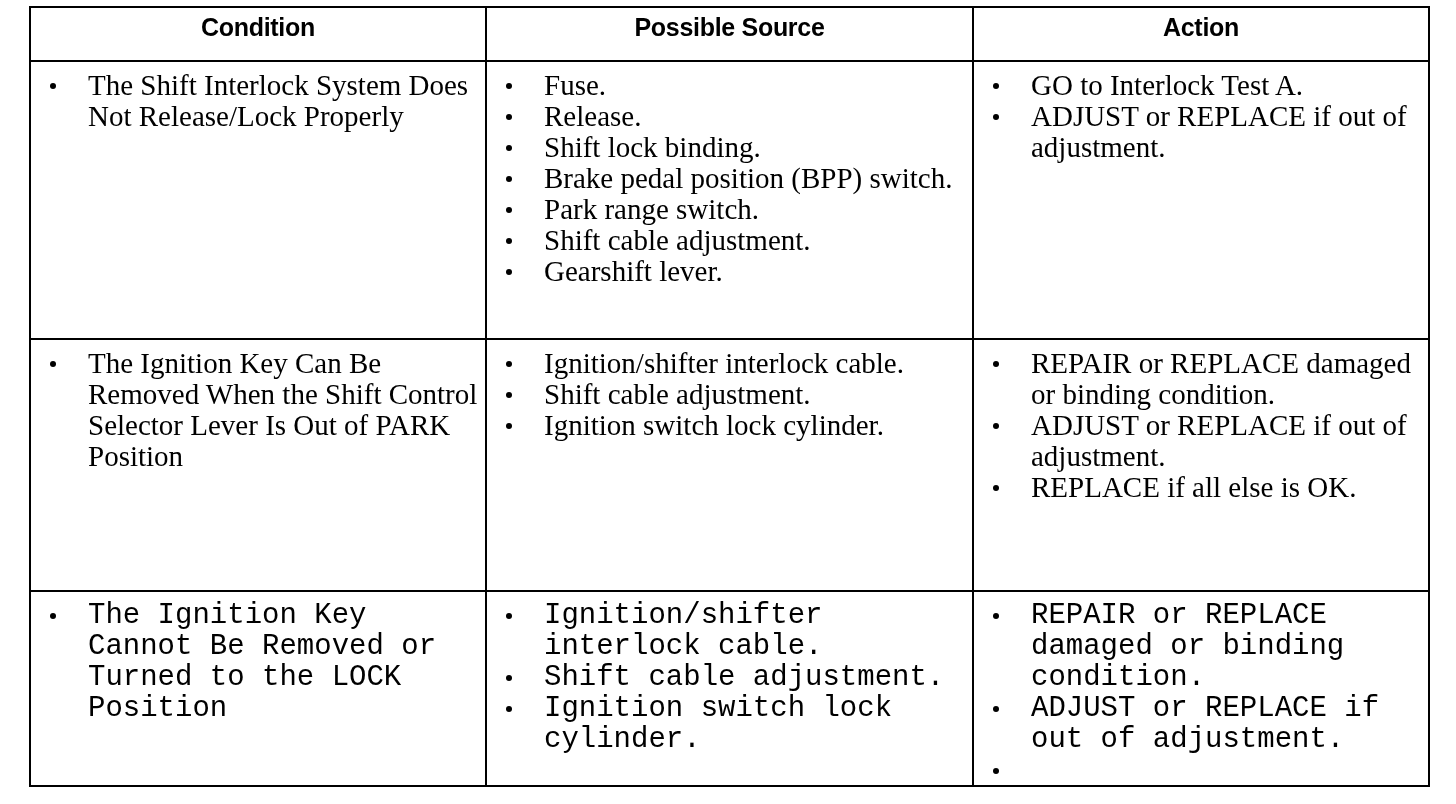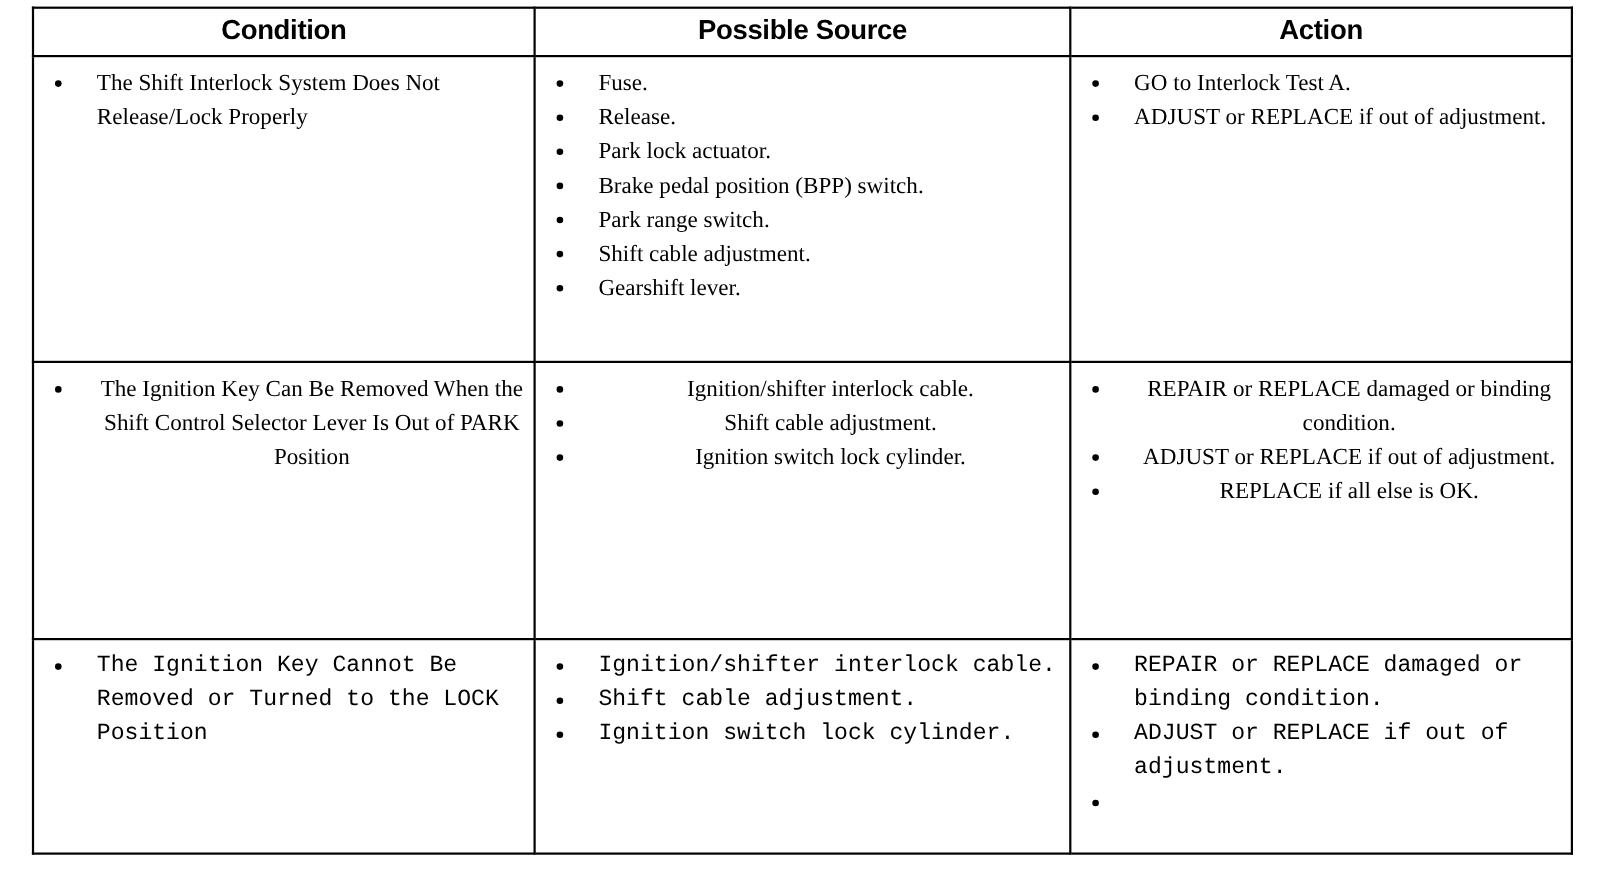--- a/index.html
+++ b/index.html
@@ -47,45 +47,45 @@
 
   
   .hdr-row th {
     height: 38px;
     text-align: center;
     vertical-align: middle;
     font-family: "Liberation Sans", "DejaVu Sans", sans-serif;
     font-weight: bold;
     font-size: 25px;
     letter-spacing: -0.3px;
-    padding-bottom: 4px;
+    padding-bottom: 14px;
   }
 
   
   .cell-inner {
     position: relative;
     padding: 8px 6px 8px 0;
     box-sizing: border-box;
   }
 
   .row-1 .cell-inner { height: 276px; }
-  .row-2 .cell-inner { height: 250px; text-align: center; }
+  .row-2 .cell-inner { height: 250px; }
   .row-3 .cell-inner { height: 193px; font-family: Liberation Mono, monospace; }
 
   
   ul.bl {
     list-style: none;
     margin: 0;
     padding: 0;
   }
 
   ul.bl > li {
     position: relative;
     padding-left: 57px;
-    font-size: 21px;
+    font-size: 29px;
     line-height: 31px;
     margin: 0;
   }
 
   ul.bl > li > .bullet-dot {
     position: absolute;
     left: 19px;
     top: 13px;
     width: 6px;
     height: 6px;
@@ -142,21 +142,21 @@
                 <li>
                   <span class="bullet-dot"></span>
                   <span class="li-text">Fuse.</span>
                 </li>
                 <li>
                   <span class="bullet-dot"></span>
                   <span class="li-text">Release.</span>
                 </li>
                 <li>
                   <span class="bullet-dot"></span>
-                  <span class="li-text">Park lock actuator.</span>
+                  <span class="li-text">Shift lock binding.</span>
                 </li>
                 <li>
                   <span class="bullet-dot"></span>
                   <span class="li-text">Brake pedal position (BPP) switch.</span>
                 </li>
                 <li>
                   <span class="bullet-dot"></span>
                   <span class="li-text">Park range switch.</span>
                 </li>
                 <li>

